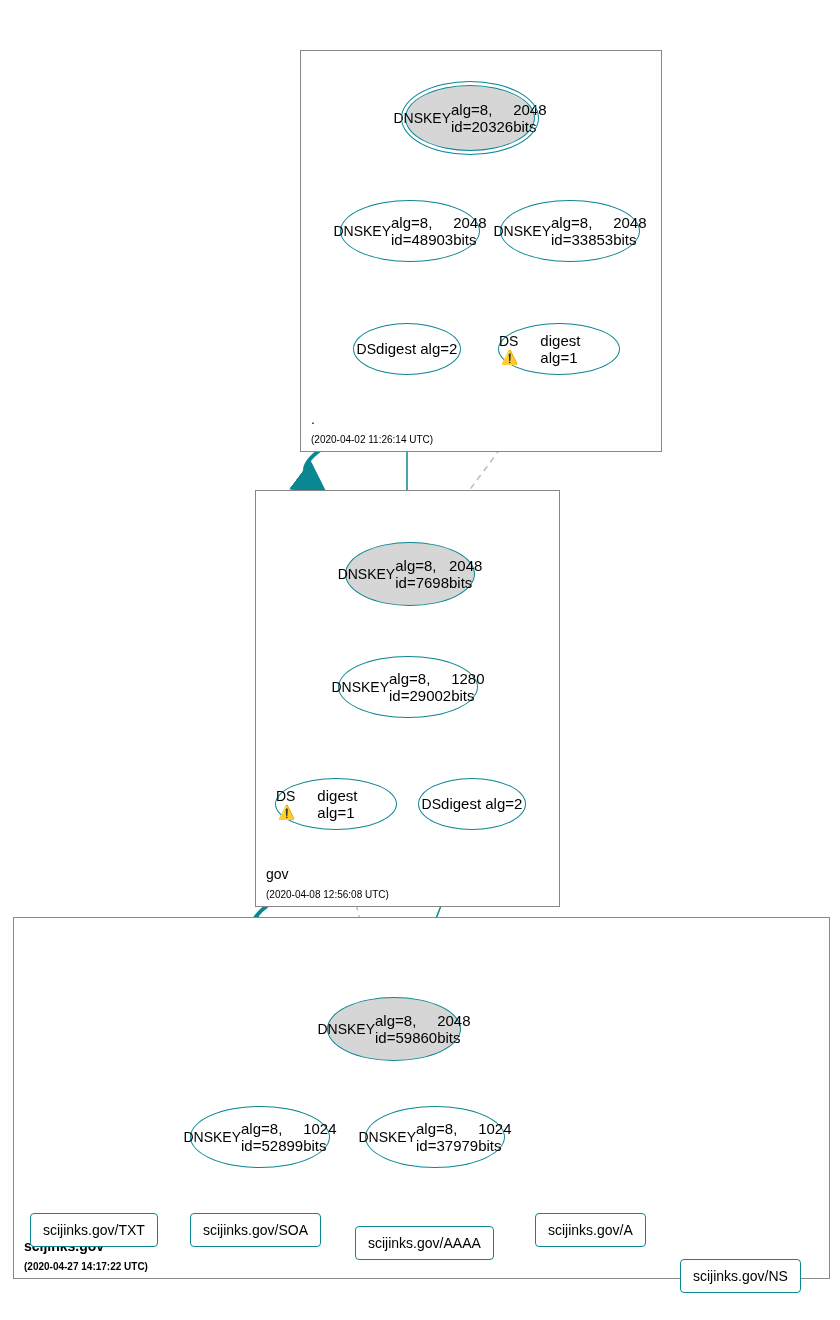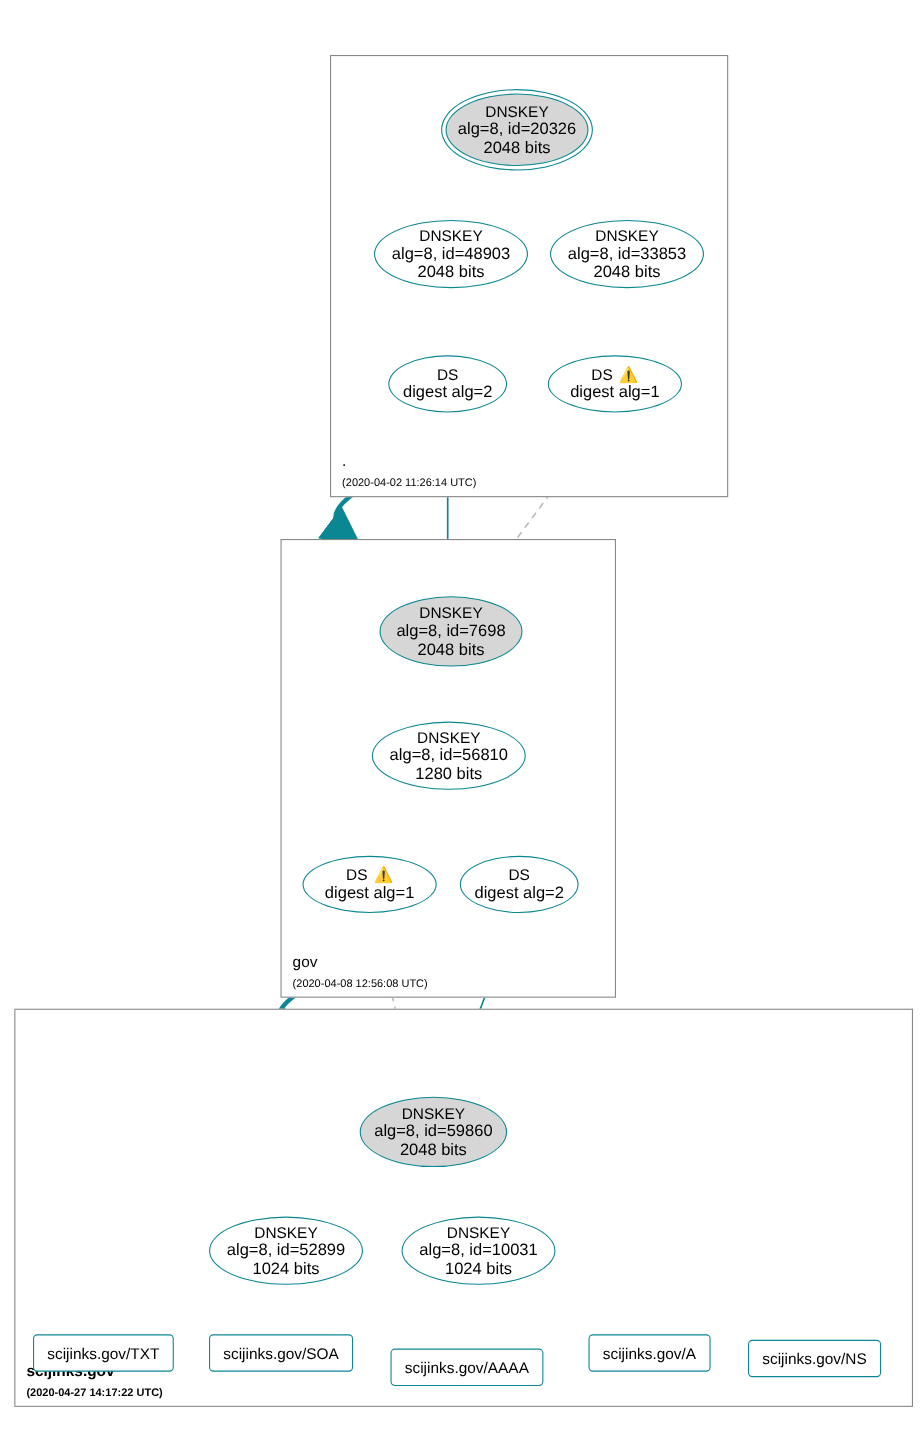--- a/index.html
+++ b/index.html
@@ -30,21 +30,21 @@
     font-size: 10px;
     color: #000;
   }
   .node {
     position: absolute;
     border: 1.5px solid #0b8793;
     background: #ffffff;
     border-radius: 50%;
     text-align: left;
     display: flex;
-    flex-direction: column;
+    flex-direction: row;
     justify-content: center;
     align-items: center;
     box-sizing: border-box;
   }
   .node.filled {
     background: #d6d6d6;
   }
   .node.double::before {
     content: "";
     position: absolute;
@@ -186,21 +186,21 @@
 </div>
 
 <div class="node filled" style="left:345px; top:542px; width:130px; height:64px;">
   <div class="node-title">DNSKEY</div>
   <div class="node-sub">alg=8, id=7698</div>
   <div class="node-sub">2048 bits</div>
 </div>
 
 <div class="node" style="left:338px; top:656px; width:140px; height:62px;">
   <div class="node-title">DNSKEY</div>
-  <div class="node-sub">alg=8, id=56810</div>
+  <div class="node-sub">alg=8, id=29002</div>
   <div class="node-sub">1280 bits</div>
 </div>
 
 <div class="node" style="left:275px; top:778px; width:122px; height:52px;">
   <div class="node-title">
     <span>DS</span>
     <span class="warn">⚠️</span>
   </div>
   <div class="node-sub">digest alg=1</div>
 </div>
@@ -222,21 +222,21 @@
 </div>
 
 <div class="node" style="left:190px; top:1106px; width:140px; height:62px;">
   <div class="node-title">DNSKEY</div>
   <div class="node-sub">alg=8, id=52899</div>
   <div class="node-sub">1024 bits</div>
 </div>
 
 <div class="node" style="left:365px; top:1106px; width:140px; height:62px;">
   <div class="node-title">DNSKEY</div>
-  <div class="node-sub">alg=8, id=10031</div>
+  <div class="node-sub">alg=8, id=37979</div>
   <div class="node-sub">1024 bits</div>
 </div>
 
 <div class="record" style="left:30px; top:1213px;">scijinks.gov/TXT</div>
 <div class="record" style="left:190px; top:1213px;">scijinks.gov/SOA</div>
 <div class="record" style="left:355px; top:1213px;margin-top:13px;">scijinks.gov/AAAA</div>
 <div class="record" style="left:535px; top:1213px;">scijinks.gov/A</div>
-<div class="record" style="left:680px; top:1218px;text-align:right;">scijinks.gov/NS</div>
+<div class="record" style="left:680px; top:1259px;text-align:right;">scijinks.gov/NS</div>
 
 </body></html>

